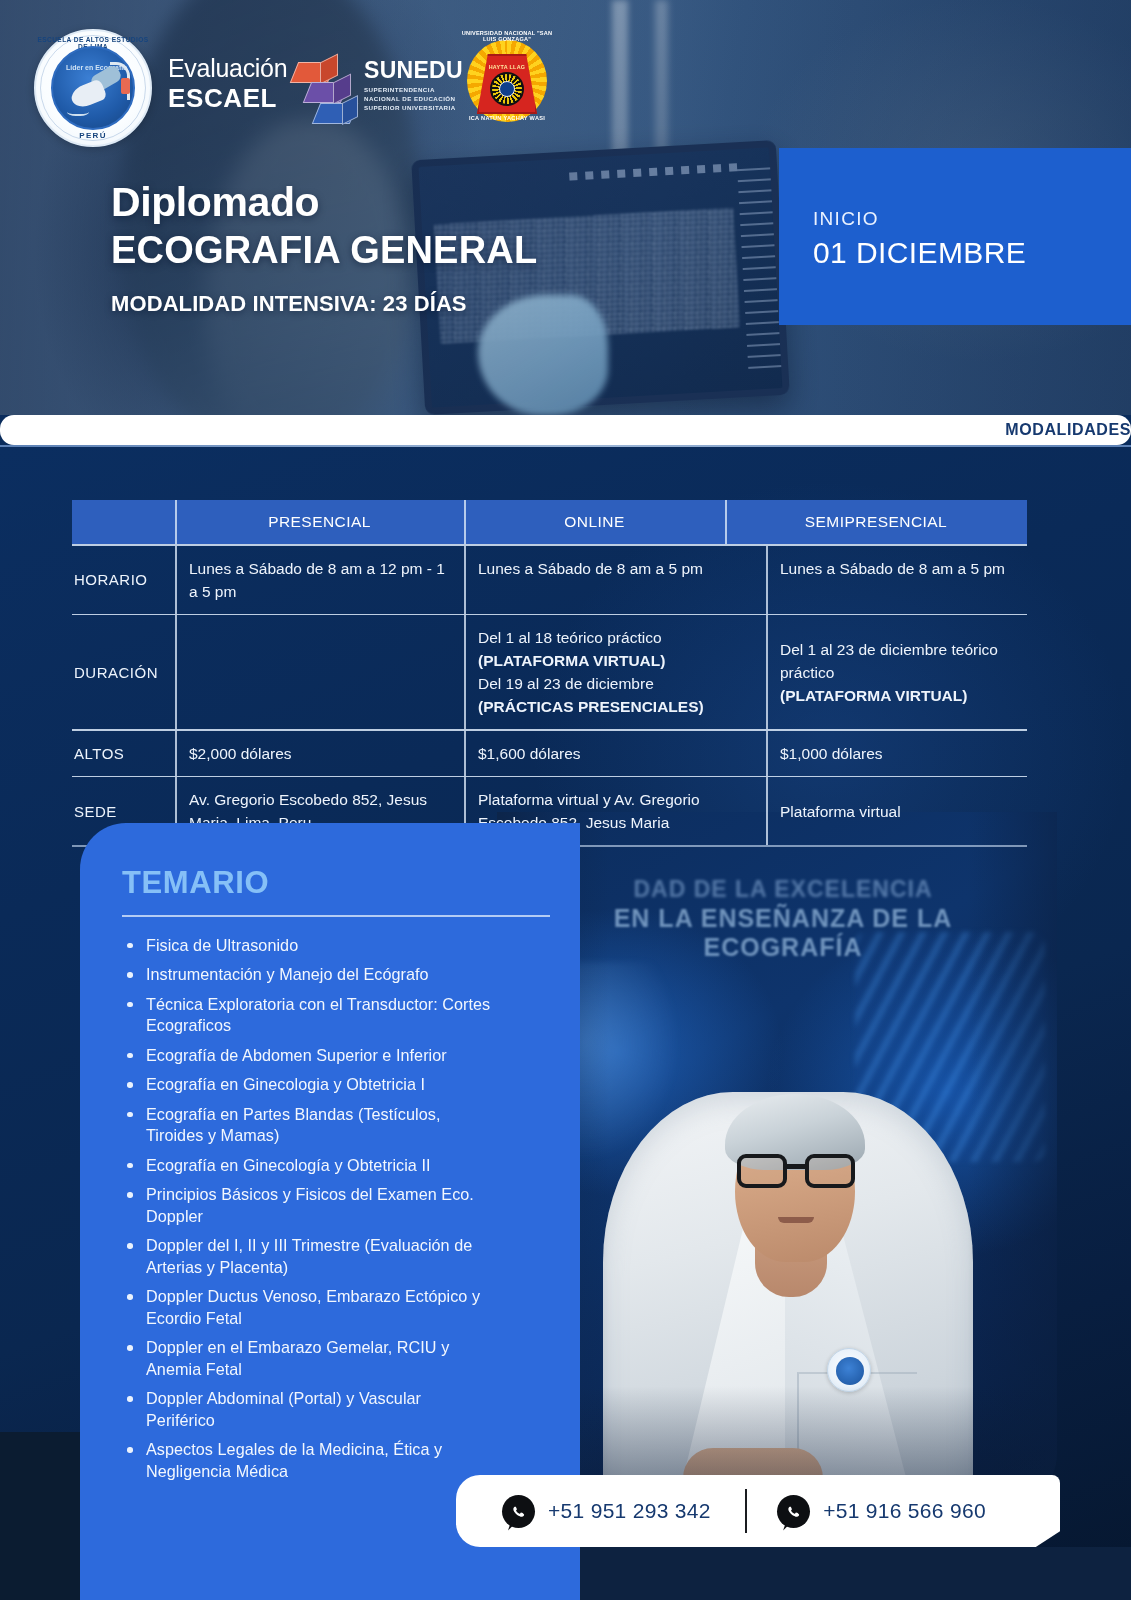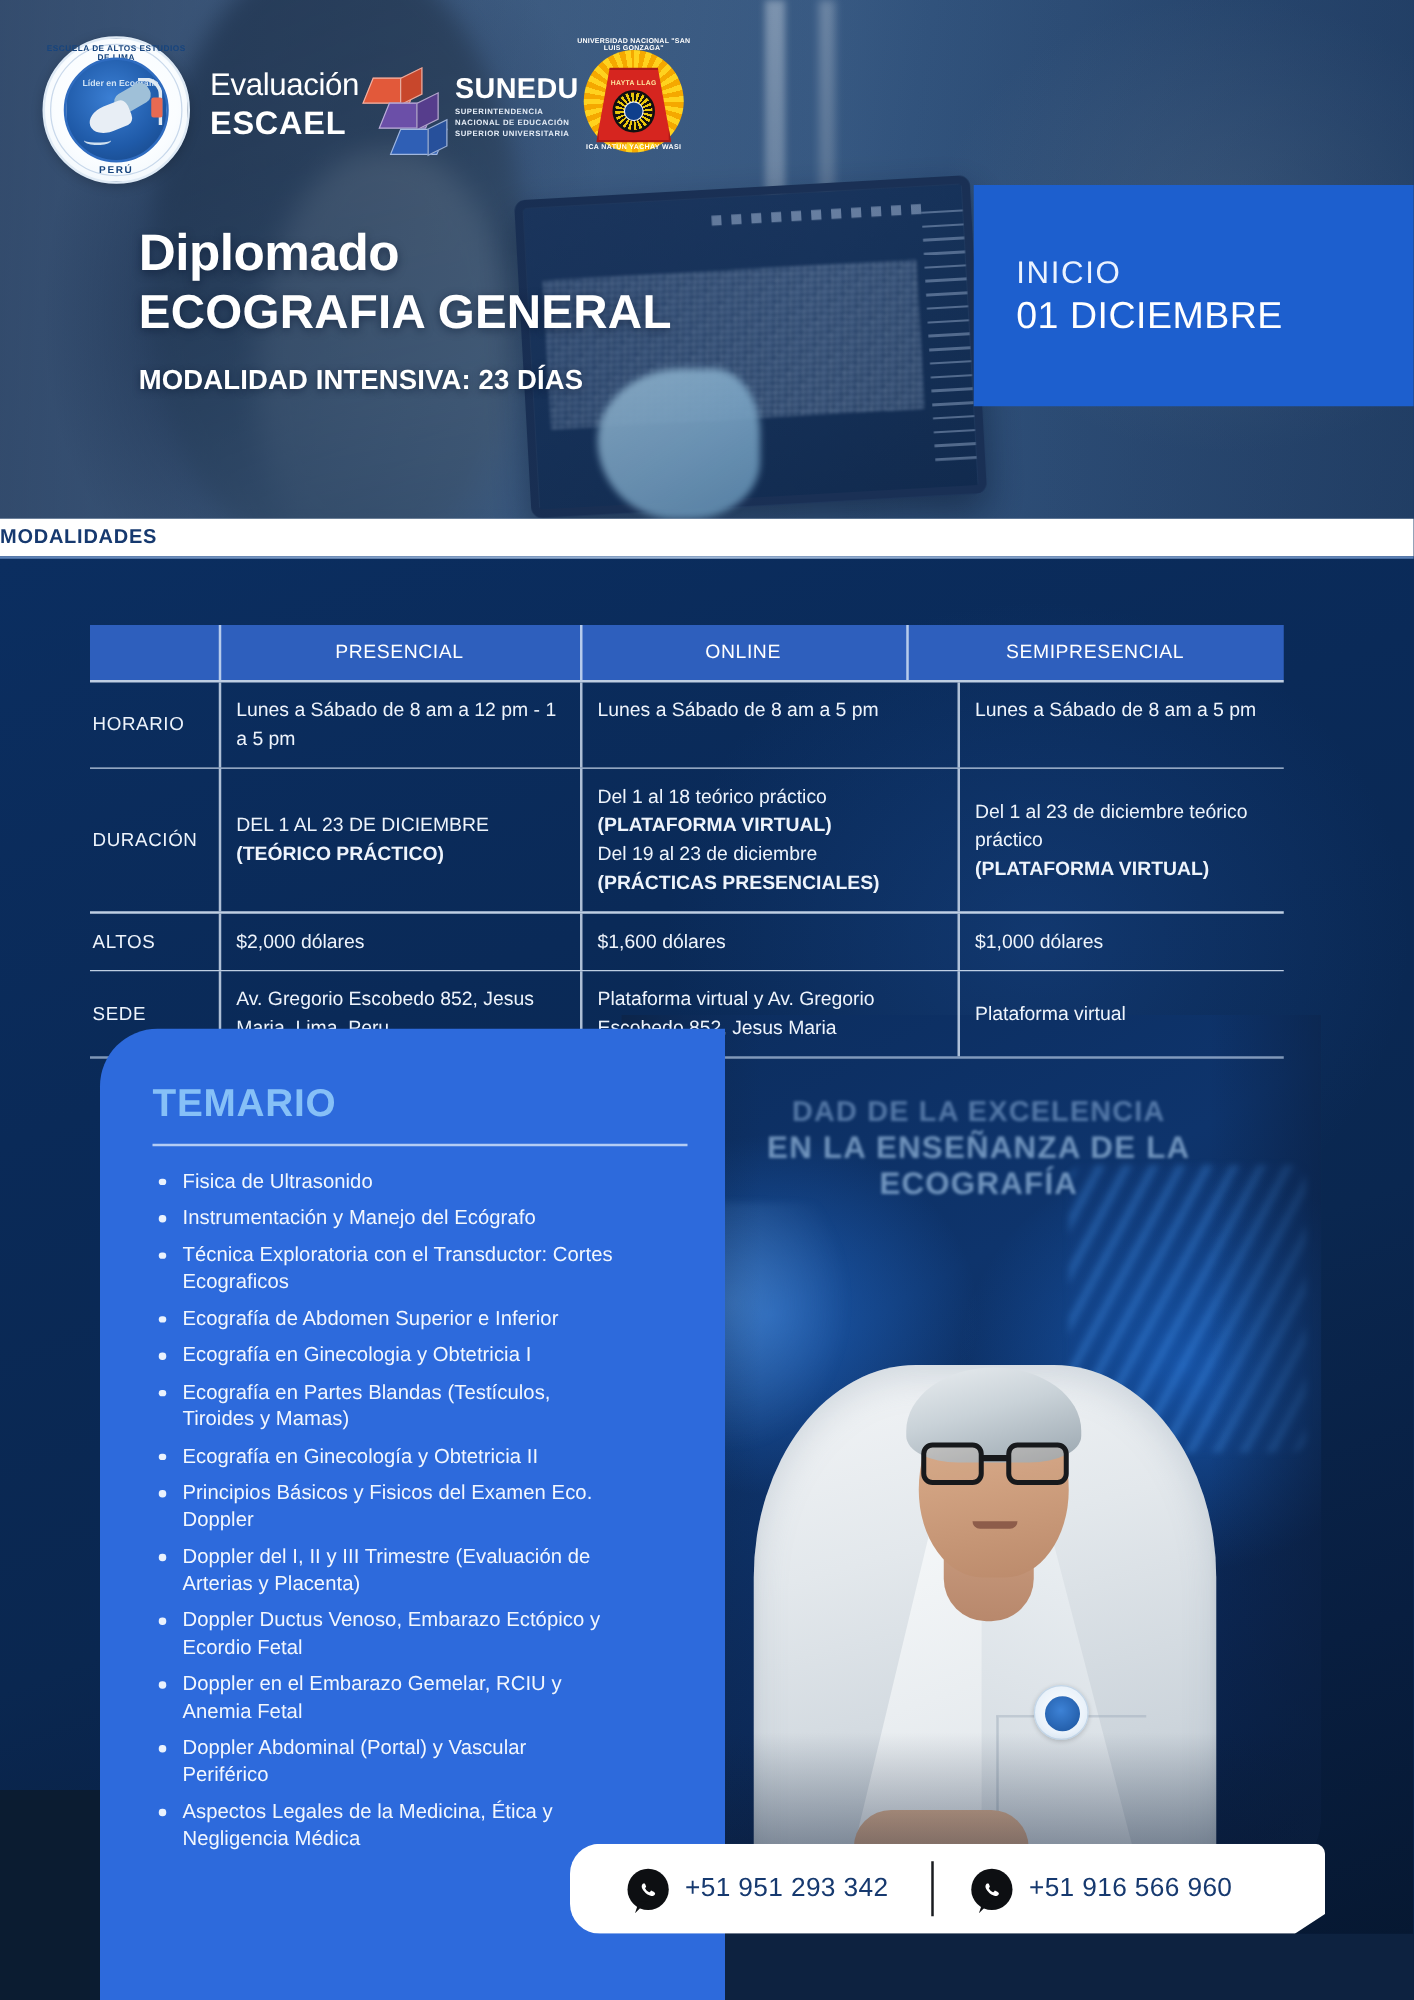--- a/index.html
+++ b/index.html
@@ -150,27 +150,27 @@
            text-shadow:0 2px 7px rgba(5,20,45,.5); }
   .h-eco { font-size:38px; font-weight:700; letter-spacing:.2px; line-height:53px; margin-top:-2px;
            text-shadow:0 2px 7px rgba(5,20,45,.5); }
   .h-mod { font-size:22px; font-weight:700; letter-spacing:.1px; margin-top:14px;
            text-shadow:0 2px 6px rgba(5,20,45,.5); }
 
   .inicio-box {
     position:absolute; left:779px; top:148px; width:352px; height:177px; z-index:5;
     background:#1d5fce; padding:57px 0 0 34px;
   }
-  .inicio-lbl { font-size:25px; color:#eaf2ff; font-weight:400; letter-spacing:1.3px; line-height:27px; }
+  .inicio-lbl { font-size:19px; color:#eaf2ff; font-weight:400; letter-spacing:1.3px; line-height:27px; }
   .inicio-val { font-size:30px; color:#fff; font-weight:400; letter-spacing:.4px; line-height:38px; margin-top:2px; }
 
   
   .mod-bar {
     position:absolute; left:0; top:415px; width:1131px; height:30px; background:#fff;
-    display:flex; align-items:center; justify-content:flex-start; z-index:7;
+    display:flex; align-items:center; justify-content:flex-end; z-index:7;border-radius:14px;
   }
   .mod-bar span { font-size:16px; font-weight:800; color:#16396f; letter-spacing:.6px; }
   .mod-rule { position:absolute; left:0; top:445px; width:1131px; height:2px;
     background:linear-gradient(90deg,#5b80b5,#9fb8d8,#5b80b5); z-index:7; }
 
   
   .body-bg {
     position:absolute; left:0; top:447px; width:1131px; height:1153px;
     background: linear-gradient(160deg,#0b2e60 0%,#0a2a58 30%,#0a2750 58%,#081e40 80%,#06172f 100%);
   }
@@ -478,24 +478,20 @@
       <div class="cell c-c">
         <div class="vline"></div><span>Lunes a Sábado de 8 am a 5 pm</span>
       </div>
     </div>
     <div class="hline"></div>
 
     <div class="tbl-row tbl-body">
       <div class="cell c-lbl">DURACIÓN</div>
       <div class="cell c-a" style="display:flex;align-items:center">
         <div class="vline"></div>
-        <div>
-          <div>DEL 1 AL 23 DE DICIEMBRE</div>
-          <b>(TEÓRICO PRÁCTICO)</b>
-        </div>
       </div>
       <div class="cell c-b">
         <div class="vline"></div>
         <div>Del 1 al 18 teórico práctico</div>
         <b>(PLATAFORMA VIRTUAL)</b>
         <div>Del 19 al 23 de diciembre</div>
         <b>(PRÁCTICAS PRESENCIALES)</b>
       </div>
       <div class="cell c-c" style="display:flex;align-items:center">
         <div class="vline"></div>

